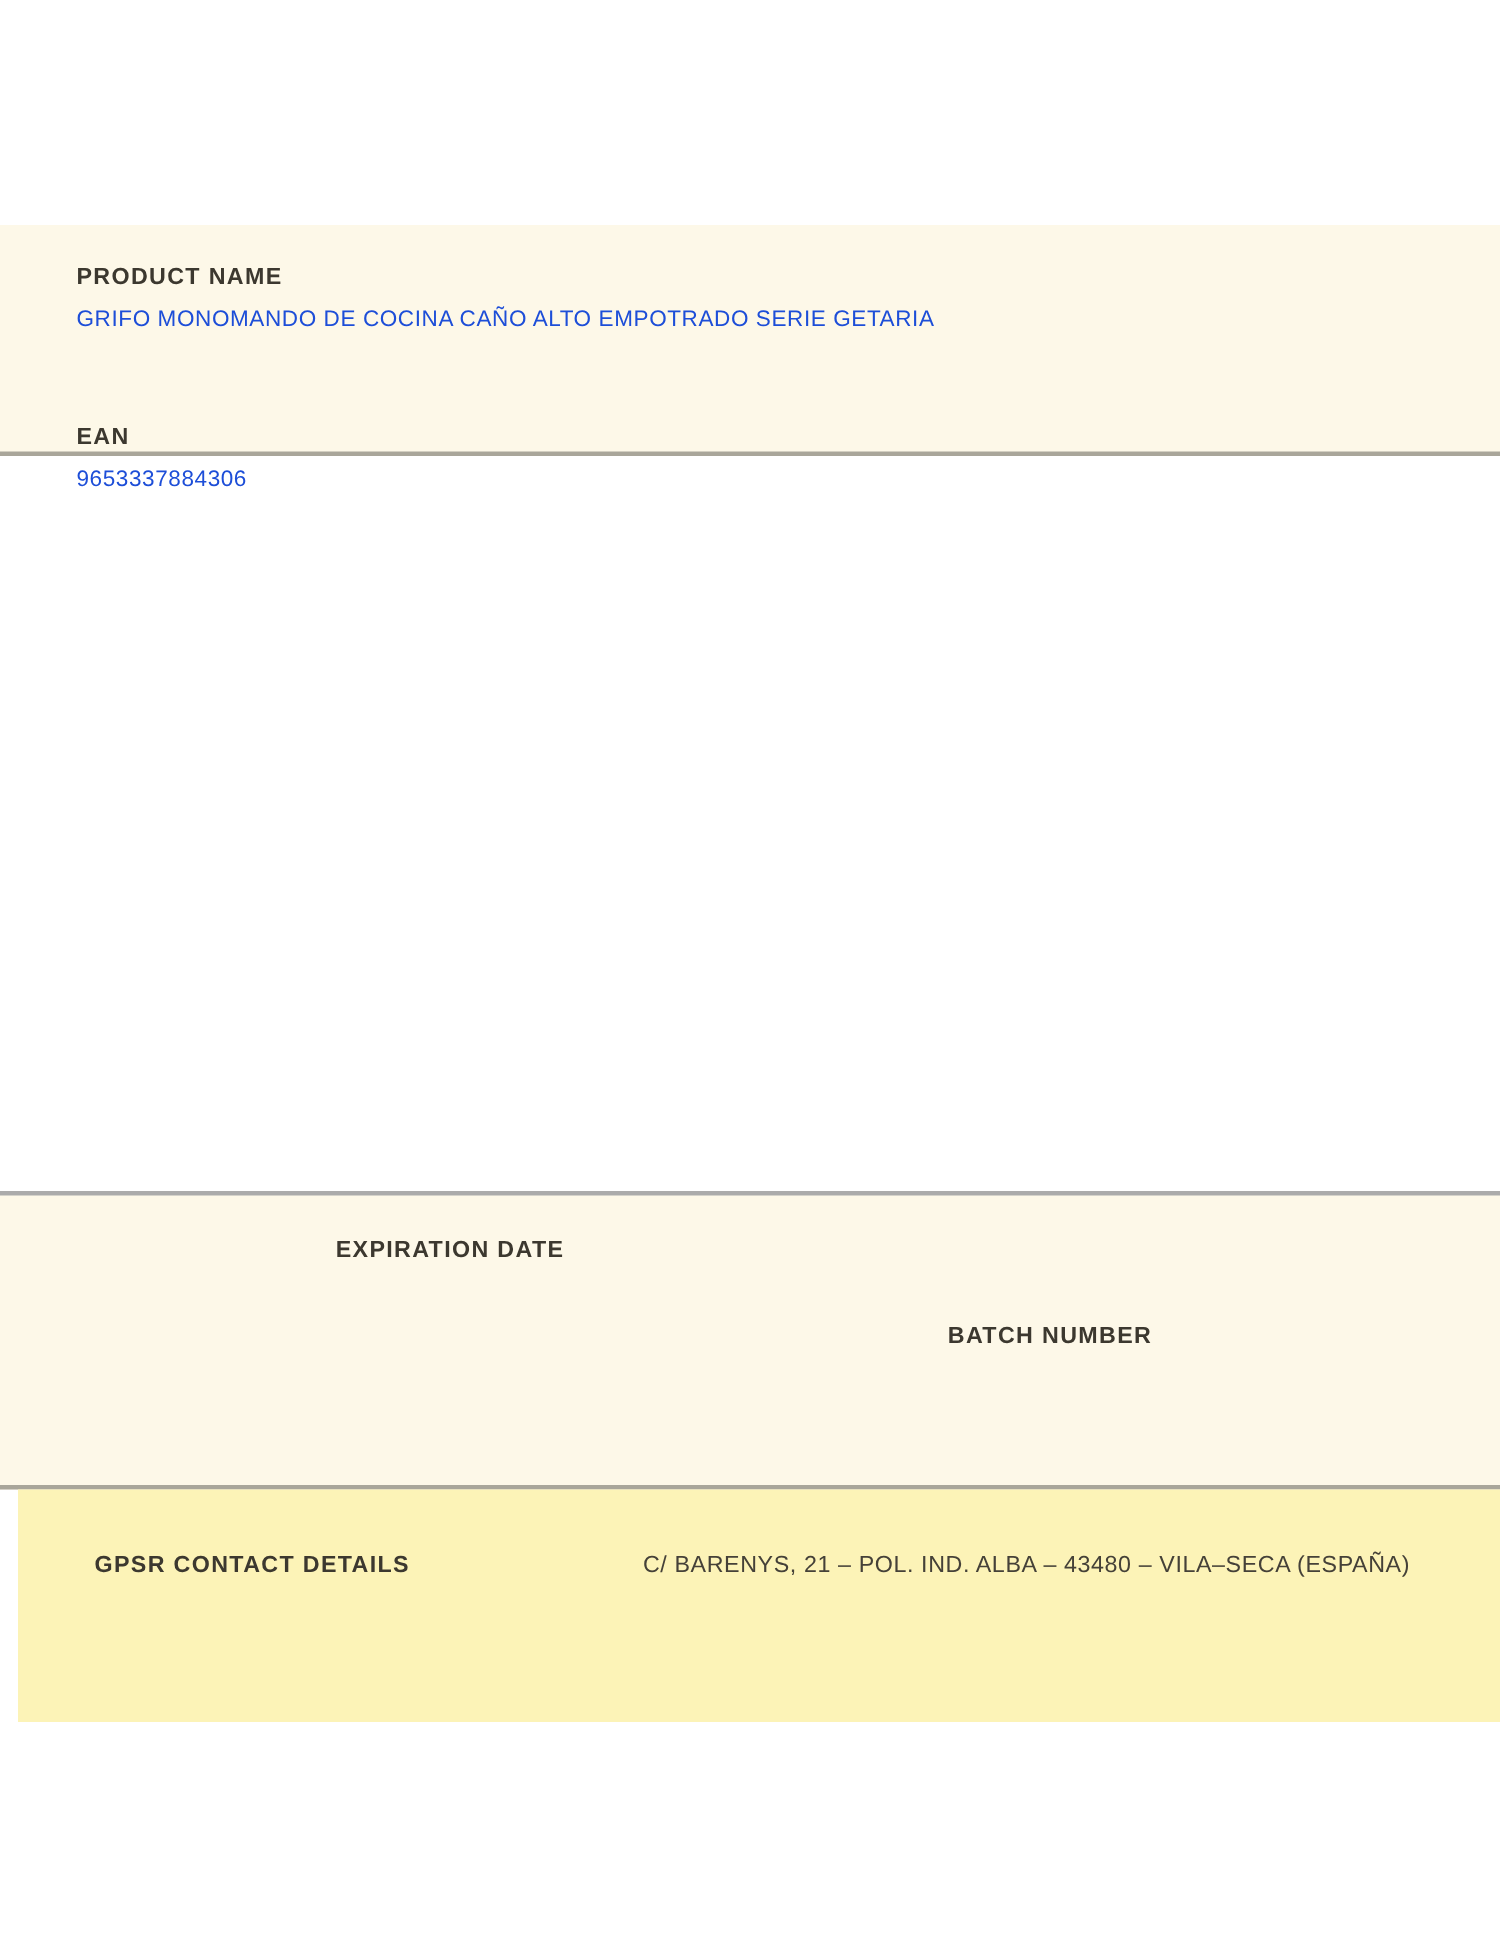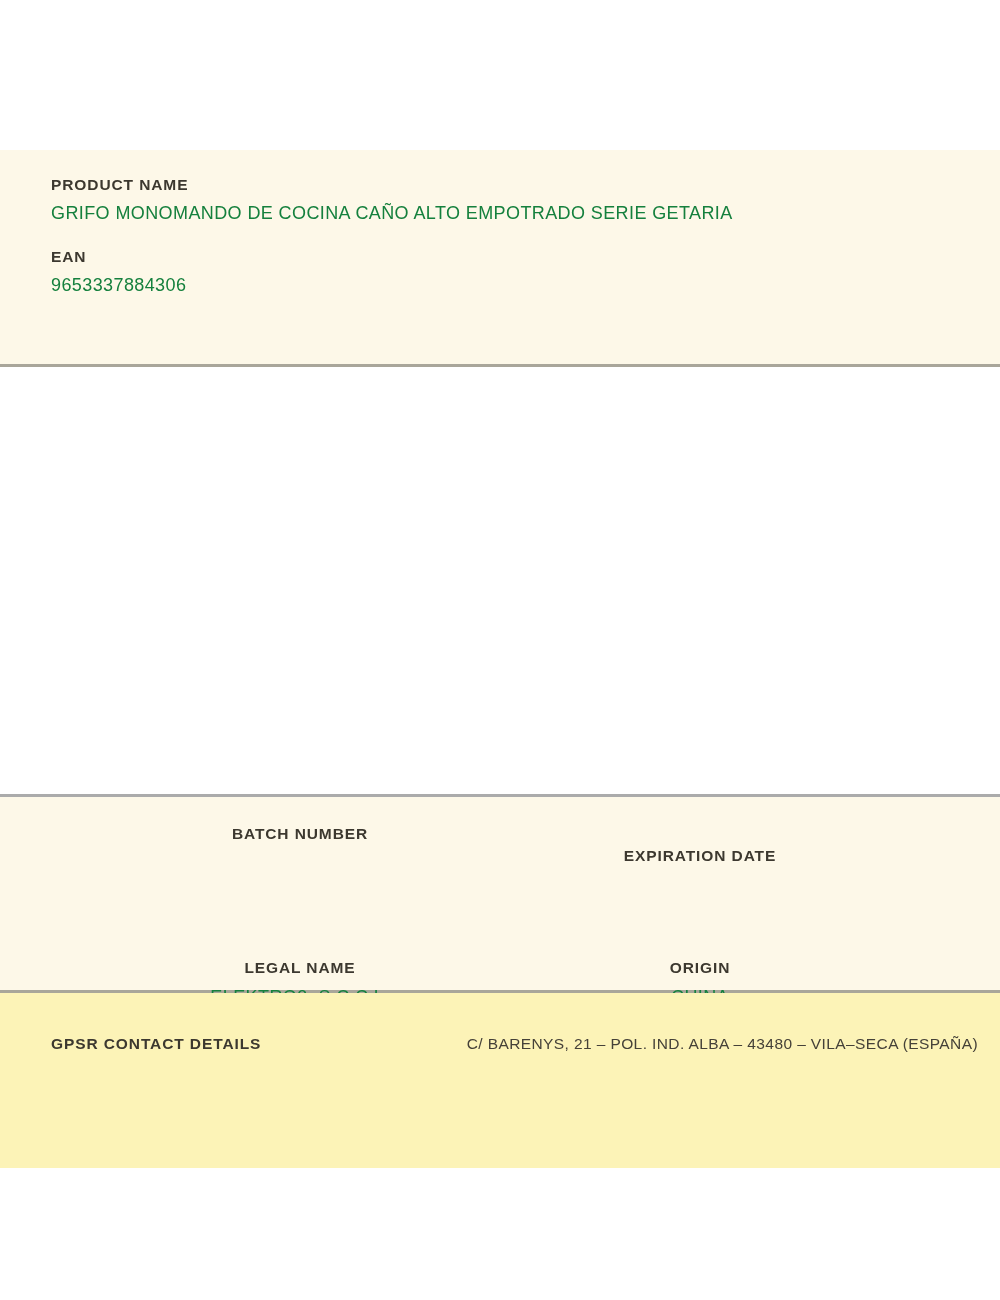--- a/index.html
+++ b/index.html
@@ -9,40 +9,40 @@
     background: #ffffff;
     font-family: "Liberation Sans", sans-serif;
     color: #454138;
     overflow: hidden;
   }
   .section { position: absolute; left: 0; right: 0; }
 
   
   #product-section {
     top: 150px;
-    height: 217px;
+    height: 154px;
     background: var(--section-cream, #fdf8e8);
     border-bottom: 3px solid var(--divider-beige, #a9a69a);
     padding: 24px 51px 0 51px;
   }
   .field-label {
     font-size: 15.5px;
     font-weight: 700;
     line-height: 22px;
     letter-spacing: 0.9px;
     color: #3c382f;
   }
   .field-value {
-    font-size: 18px;
+    font-size: 15px;
     line-height: 22px;
     letter-spacing: 0.4px;
     margin-top: 6px;
-    color: #15803d;
+    color: #1d4ed8;
   }
-  .field + .field { margin-top: 22px; }
+  .field + .field { margin-top: 57px; }
 
   
   #details-section {
     top: 794px;
     height: 199px;
     background: var(--section-cream, #fdf8e8);
     border-top: 3px solid var(--divider-gray, #ababab);
     border-bottom: 3px solid var(--divider-beige, #a9a69a);
     padding: 26px 100px 0 100px;
   }
@@ -51,26 +51,27 @@
     grid-template-columns: 1fr 1fr;
     row-gap: 68px;
     text-align: center;
   }
   .details-grid .field-value { margin-top: 7px; }
   .details-grid .field-value:empty { display: none; }
 
   
   #contact-section {
     top: 993px;
-    height: 175px;
+    height: 155px;
     background: var(--section-yellow, #fcf3b7);
-    padding: 37px 22px 0 51px;
+    padding: 37px 60px 0 51px;
     display: flex;
     justify-content: space-between;
     align-items: flex-start;
+    margin-left: 12px;
   }
   #contact-section .field-label { line-height: 27.5px; }
   .contact-lines {
     text-align: right;
     font-size: 15.5px;
     line-height: 27.5px;
     letter-spacing: 0.4px;
     color: #454138;
   }
 </style>
@@ -84,25 +85,25 @@
   </div>
   <div class="field">
     <div class="field-label">EAN</div>
     <div class="field-value">9653337884306</div>
   </div>
 </div>
 
 <div class="section" id="details-section">
   <div class="details-grid">
     <div class="field">
-      <div class="field-label">BATCH NUMBER</div>
+      <div class="field-label">EXPIRATION DATE</div>
 
     </div>
     <div class="field">
-      <div class="field-label">EXPIRATION DATE</div>
+      <div class="field-label">BATCH NUMBER</div>
 
     </div>
     <div class="field">
       <div class="field-label">LEGAL NAME</div>
       <div class="field-value">ELEKTRO3, S.C.C.L.</div>
     </div>
     <div class="field">
       <div class="field-label">ORIGIN</div>
       <div class="field-value">CHINA</div>
     </div>

